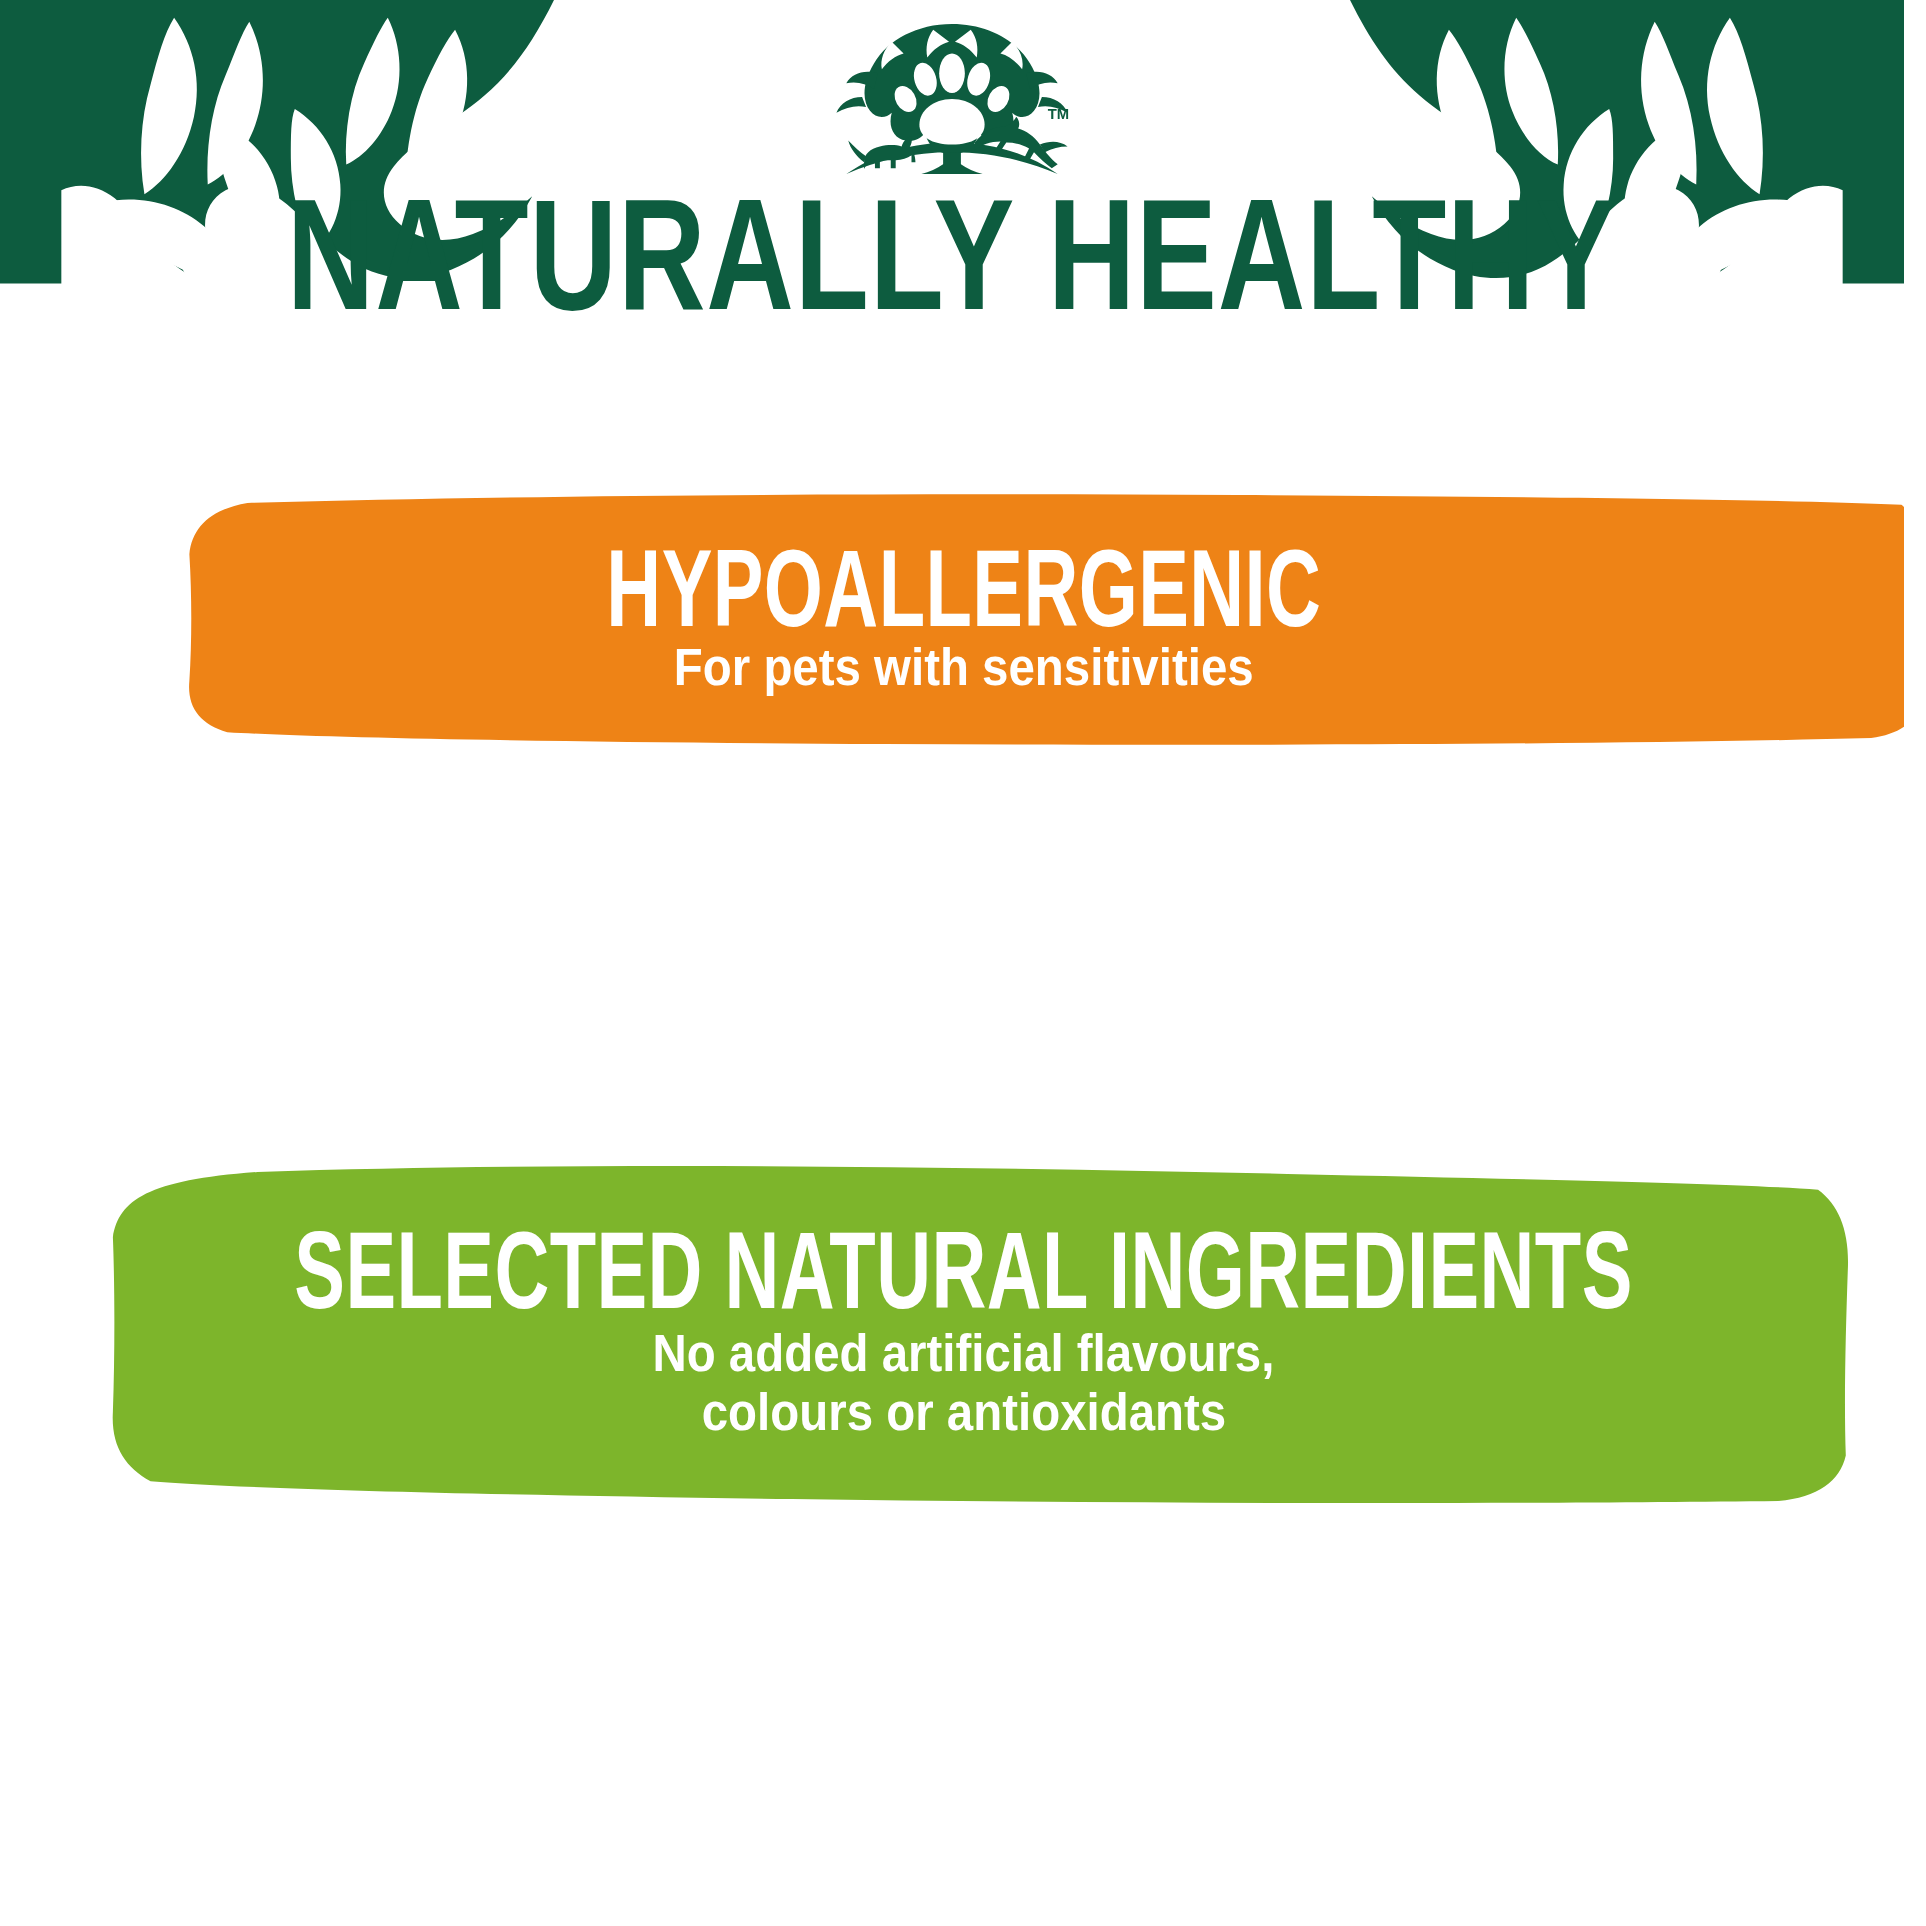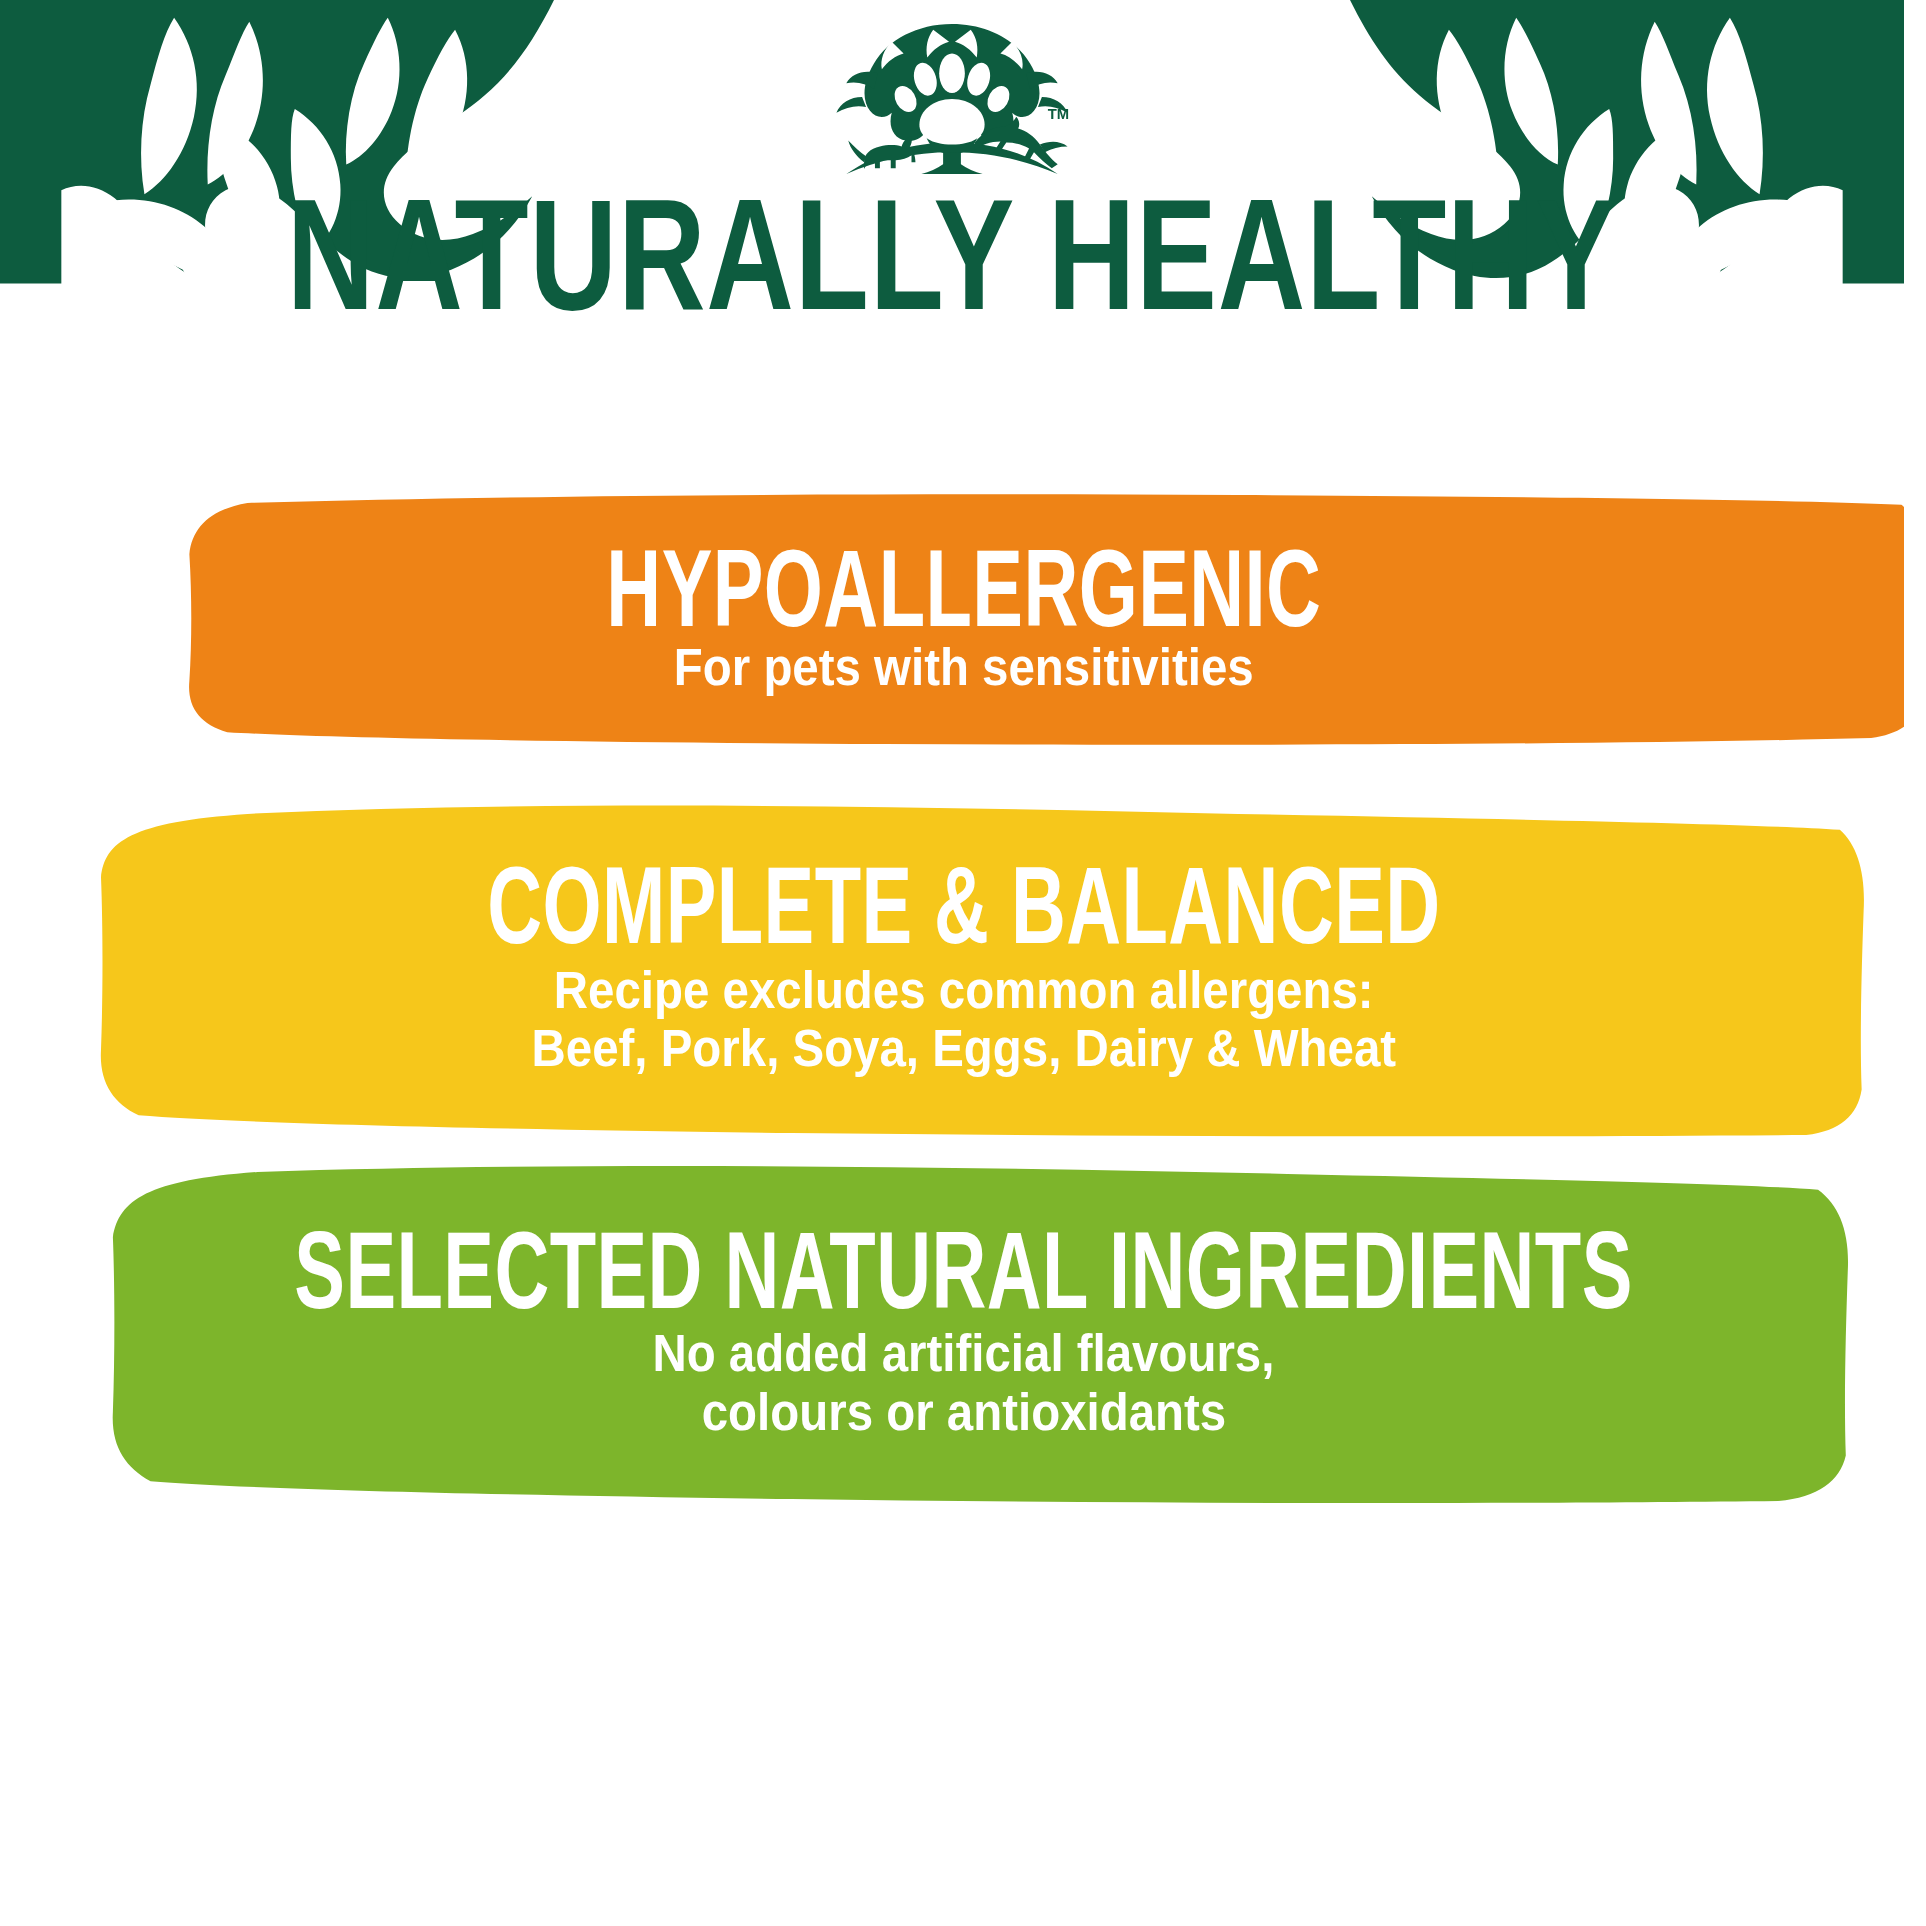--- a/index.html
+++ b/index.html
@@ -260,36 +260,20 @@
             C440,252 260,248 180,242 C158,234 148,216 150,190
             C152,150 152,104 150,62 C152,34 168,16 196,10 Z" transform="translate(0,0) scale(1.275,1) "></path>
         </svg>
       </div>
       <div class="content">
         <div class="title">HYPOALLERGENIC</div>
         <div class="sub">For pets with sensitivities</div>
       </div>
     </div>
 
-    <div class="banner" id="banner-complete">
-      <div class="shape">
-        <svg viewBox="0 0 1946 340" xmlns="http://www.w3.org/2000/svg" preserveAspectRatio="none">
-          <path fill="#F6C71B" d="M250,14 C560,0 900,6 1250,14 C1560,20 1760,24 1858,30
-            C1876,46 1884,74 1882,112 C1880,168 1878,240 1880,292
-            C1876,318 1858,334 1824,338 C1560,340 1160,340 800,336
-            C480,332 240,326 140,318 C114,306 100,284 102,252
-            C104,196 104,130 102,78 C106,42 132,22 250,14 Z"></path>
-        </svg>
-      </div>
-      <div class="content">
-        <div class="title">COMPLETE &amp; BALANCED</div>
-        <div class="sub">Recipe excludes common allergens:</div>
-        <div class="sub">Beef, Pork, Soya, Eggs, Dairy &amp; Wheat</div>
-      </div>
-    </div>
 
     <div class="banner" id="banner-ingredients">
       <div class="shape">
         <svg viewBox="0 0 1946 345" xmlns="http://www.w3.org/2000/svg" preserveAspectRatio="none">
           <path fill="#7DB52B" d="M260,10 C580,0 940,4 1300,12 C1580,18 1760,22 1836,28
             C1858,44 1868,72 1866,110 C1864,168 1862,242 1864,296
             C1858,322 1836,338 1796,342 C1540,345 1140,345 800,340
             C500,336 250,330 152,322 C126,308 112,286 114,252
             C116,194 116,128 114,76 C120,38 150,18 260,10 Z"></path>
         </svg>

